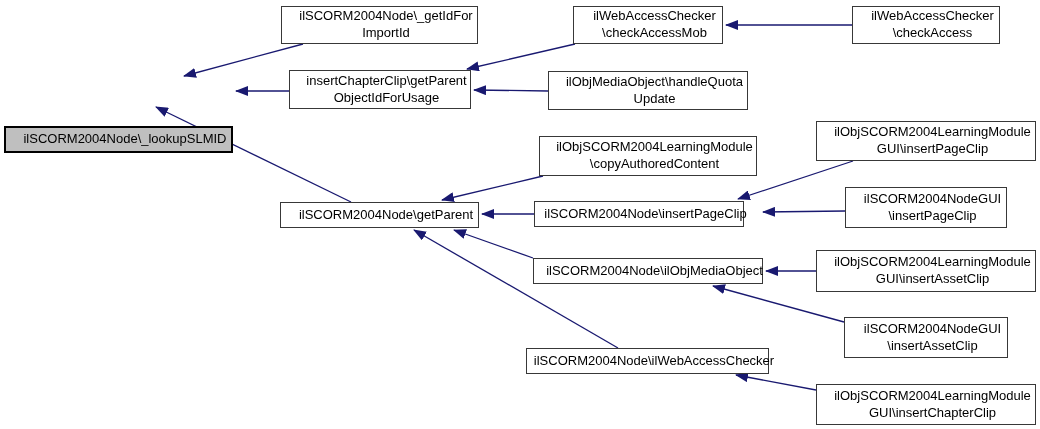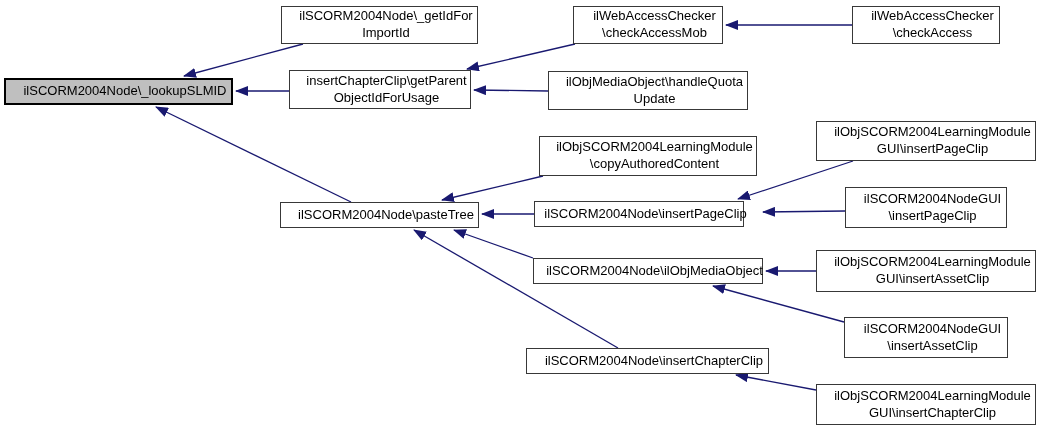--- a/index.html
+++ b/index.html
@@ -29,20 +29,21 @@
     font-size: 13px;
     line-height: 1.3;
     white-space: pre-line;
     cursor: pointer;
     padding-left: 13px;
   }
   .node.highlight {
     background: #bfbfbf;
     border: 2px solid #000000;
     cursor: default;
+    margin-top: 48px;
   }
   .edge {
     stroke: #191970;
     stroke-width: 1.3;
     fill: none;
   }
 </style>
 </head>
 <body>
 
@@ -84,36 +85,36 @@
 
   <div class="node" style="left:852px; top:6px; width:148px; height:38px">ilWebAccessChecker
 \checkAccess</div>
 
   <div class="node" style="left:548px; top:71px; width:200px; height:39px">ilObjMediaObject\handleQuota
 Update</div>
 
   <div class="node" style="left:539px; top:136px; width:218px; height:40px">ilObjSCORM2004LearningModule
 \copyAuthoredContent</div>
 
-  <div class="node" style="left:280px; top:202px; width:199px; height:26px">ilSCORM2004Node\pasteTree</div>
+  <div class="node" style="left:280px; top:202px; width:199px; height:26px">ilSCORM2004Node\getParent</div>
 
   <div class="node" style="left:534px; top:201px; width:210px; height:26px">ilSCORM2004Node\insertPageClip</div>
 
   <div class="node" style="left:816px; top:121px; width:220px; height:40px">ilObjSCORM2004LearningModule
 GUI\insertPageClip</div>
 
   <div class="node" style="left:845px; top:187px; width:162px; height:41px">ilSCORM2004NodeGUI
 \insertPageClip</div>
 
   <div class="node" style="left:533px; top:258px; width:230px; height:26px">ilSCORM2004Node\ilObjMediaObject</div>
 
   <div class="node" style="left:816px; top:250px; width:220px; height:42px">ilObjSCORM2004LearningModule
 GUI\insertAssetClip</div>
 
   <div class="node" style="left:844px; top:317px; width:164px; height:41px">ilSCORM2004NodeGUI
 \insertAssetClip</div>
 
-  <div class="node" style="left:526px; top:348px; width:243px; height:26px">ilSCORM2004Node\insertChapterClip</div>
+  <div class="node" style="left:526px; top:348px; width:243px; height:26px">ilSCORM2004Node\ilWebAccessChecker</div>
 
   <div class="node" style="left:816px; top:384px; width:220px; height:41px">ilObjSCORM2004LearningModule
 GUI\insertChapterClip</div>
 
 </div>
 
 </body></html>

